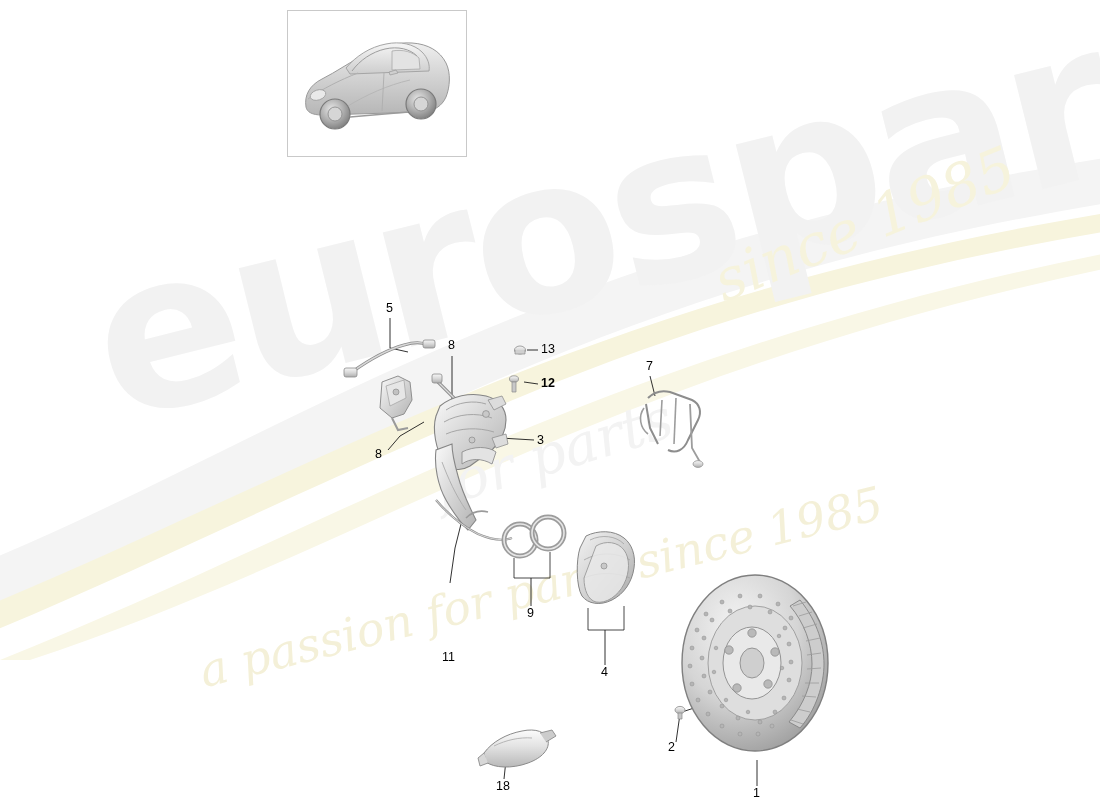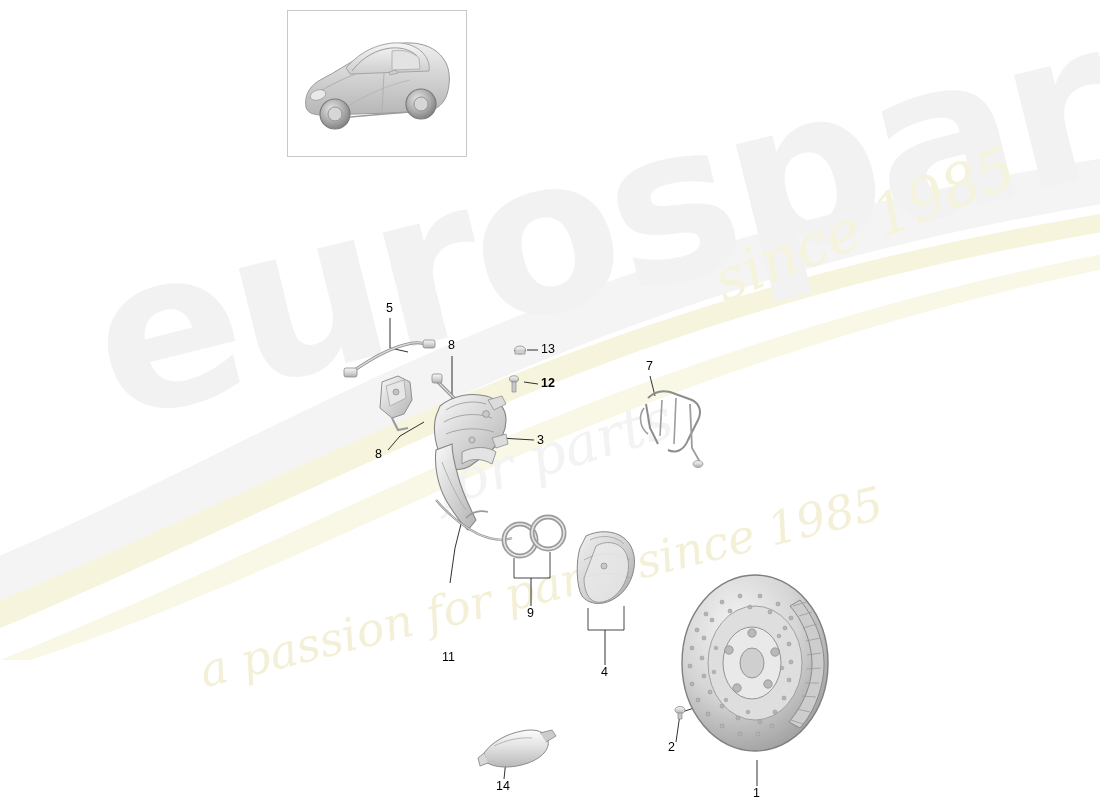--- a/index.html
+++ b/index.html
@@ -412,15 +412,15 @@
   <div class="callout" style="left:537px; top:433px;">3</div>
   <div class="callout" style="left:601px; top:665px;">4</div>
   <div class="callout" style="left:386px; top:301px;">5</div>
   <div class="callout" style="left:646px; top:359px;">7</div>
   <div class="callout" style="left:448px; top:338px;">8</div>
   <div class="callout" style="left:527px; top:606px;">9</div>
   <div class="callout" style="left:375px; top:447px;">8</div>
   <div class="callout" style="left:442px; top:613px;margin-top:37px;">11</div>
   <div class="callout" style="left:541px; top:376px;font-weight:bold;">12</div>
   <div class="callout" style="left:541px; top:342px;">13</div>
-  <div class="callout" style="left:496px; top:779px;">14</div>
+  <div class="callout" style="left:496px; top:779px;">18</div>
 
 </div>
 
 </body></html>

